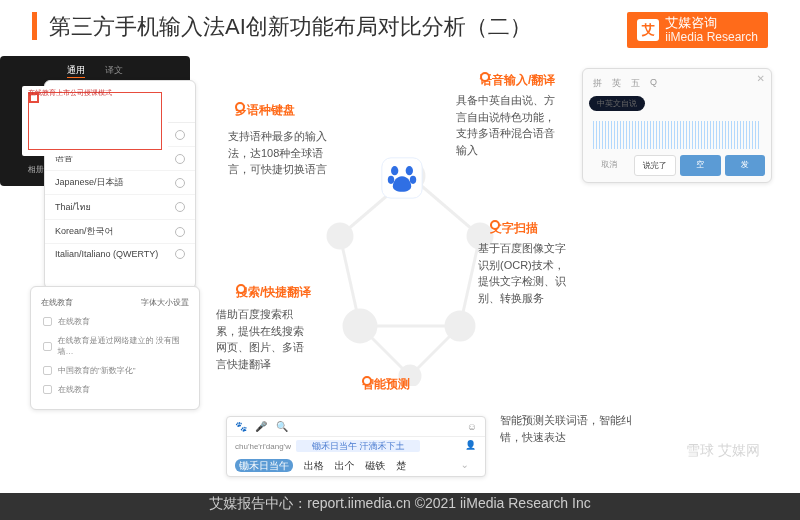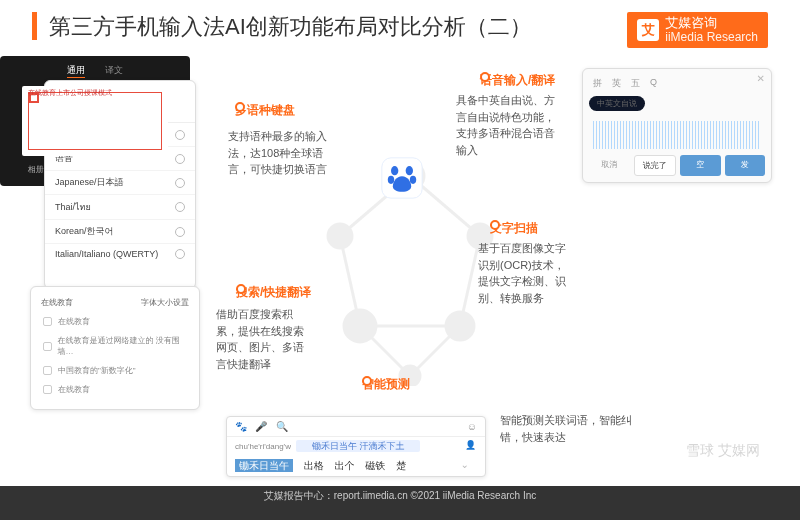--- a/index.html
+++ b/index.html
@@ -42,26 +42,26 @@
 .ocr-red::before,.ocr-red::after{content:"";position:absolute;width:6px;height:6px;border:2px solid #e74c3c}
 .ocr-bot{display:flex;justify-content:space-around;font-size:8px;color:#aaa;padding-top:2px}
 .ocr-cap{color:#ff6b1a}
 .ime{left:226px;top:360px;width:260px;border:1px solid #ddd;border-radius:4px;background:#fff}
 .ime-top{display:flex;align-items:center;padding:4px 8px;gap:8px;color:#999;font-size:10px;border-bottom:1px solid #eee}
 .ime-mid{padding:3px 8px;font-size:9px;color:#666}
 .ime-py{color:#888;font-size:8px}
 .ime-hl{background:#e8f0ff;color:#4a7bd0;padding:1px 16px;border-radius:2px;font-size:9px}
 .ime-cand{padding:3px 8px;font-size:10px;color:#333}
 .ime-cand span{margin-right:8px}
-.ime-sel{background:#5b9bd5;color:#fff;padding:1px 4px;border-radius:0}
+.ime-sel{background:#5b9bd5;color:#fff;padding:1px 4px;border-radius:6px}
 .baidu{position:absolute;left:380px;top:100px;width:44px;height:44px}
 .paw{fill:#2f6fe4}
 .network{position:absolute;left:300px;top:90px;width:220px;height:240px;opacity:.35}
 .wm{position:absolute;right:40px;bottom:36px;font-size:14px;color:#bbb;opacity:.6}
-.foot{position:absolute;bottom:0;left:0;right:0;height:34px;background:#333;color:#ccc;font-size:10px;text-align:center;line-height:20px}
+.foot{position:absolute;bottom:0;left:0;right:0;height:27px;background:#333;color:#ccc;font-size:14px;text-align:center;line-height:20px}
 .close-x{position:absolute;right:6px;top:4px;color:#bbb;font-size:10px}
 </style>
 </head>
 <body>
 
 <div class="header">
   <div class="bar"></div>
   <div class="title">第三方手机输入法AI创新功能布局对比分析（二）</div>
   <div class="logo">
     <div class="logo-icon">艾</div>

